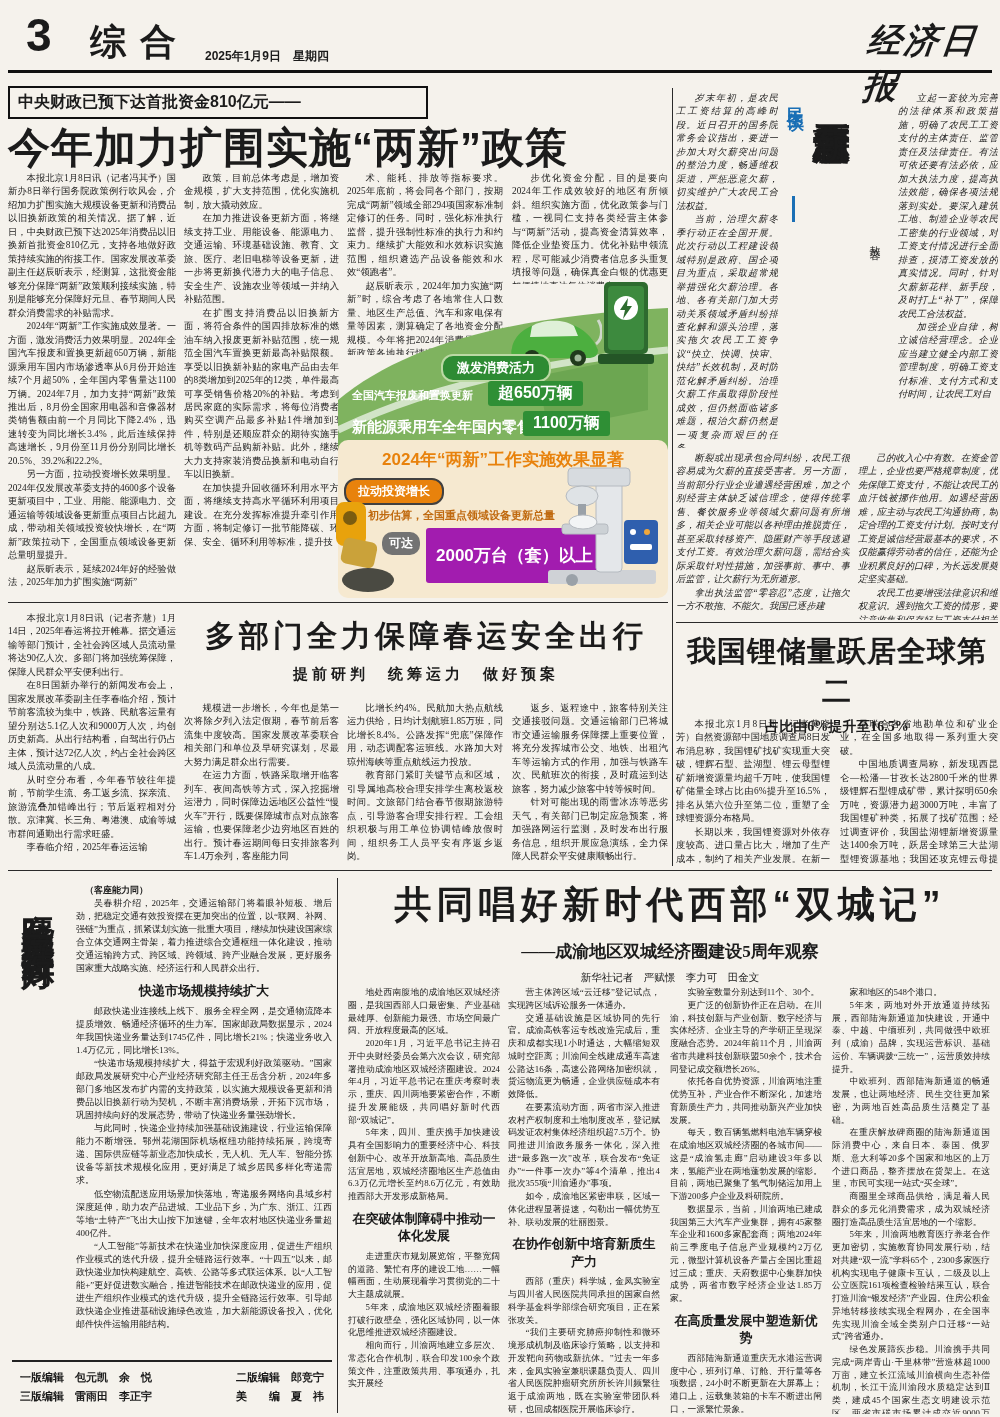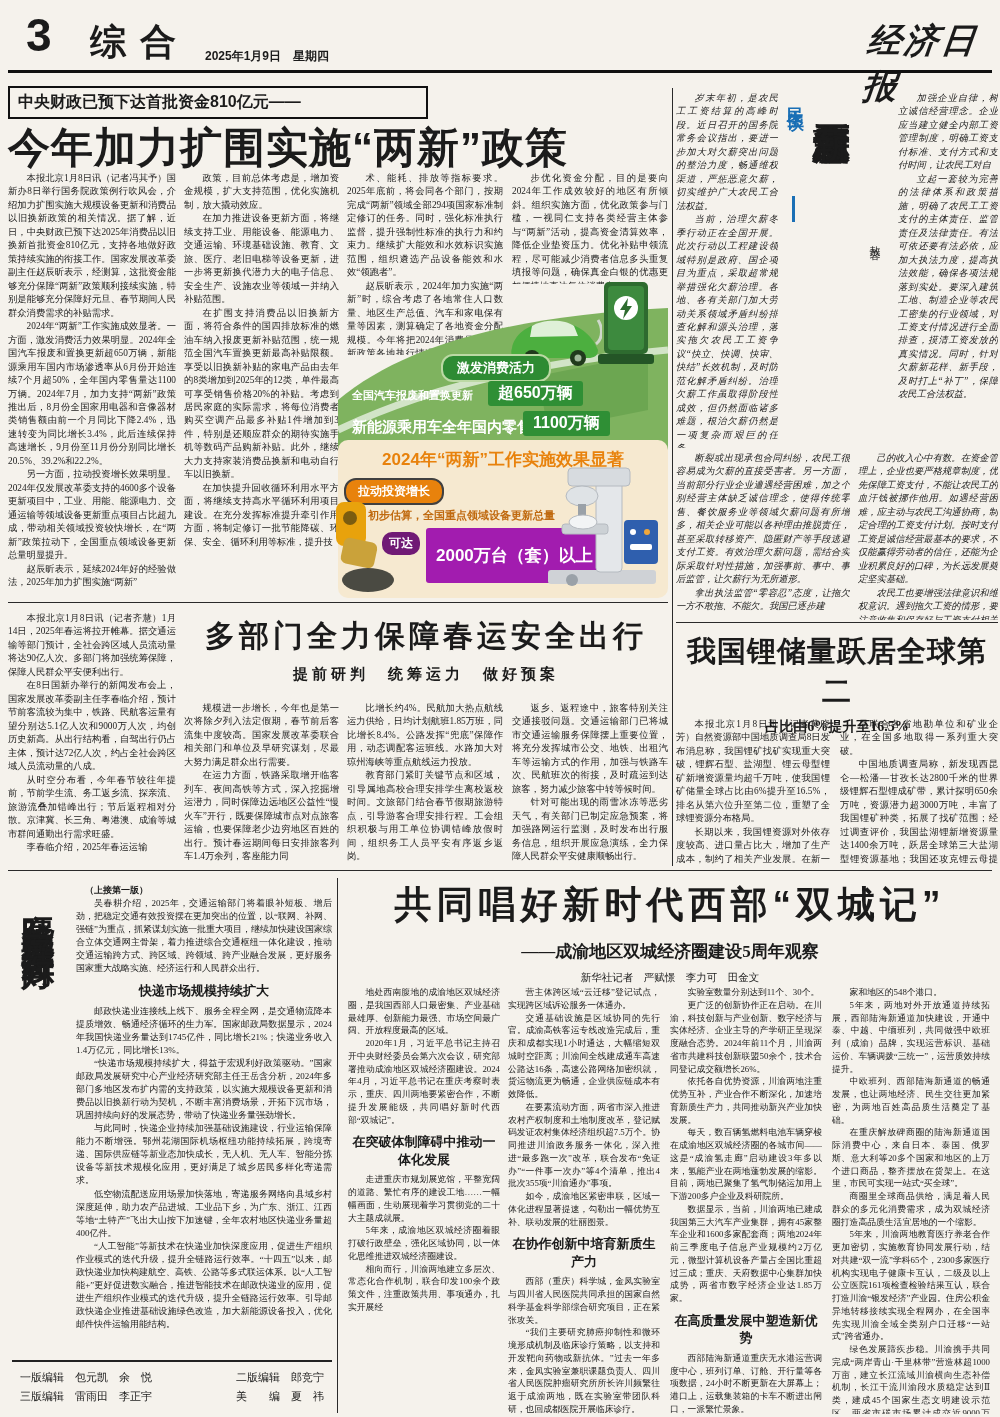--- a/index.html
+++ b/index.html
@@ -84,21 +84,21 @@
   <div class="abs pill" style="left:103px;top:74px;padding:3px 14px;font-size:13px;background:#2e8b33;border:2px solid #bcd9a4;">激发消费活力</div>
   <div class="abs sans" style="left:14px;top:108px;font-size:11px;color:#ffffff;font-weight:bold;">全国汽车报废和置换更新</div>
   <div class="abs statbox" style="left:150px;top:101px;padding:2px 10px;font-size:16px;background:#2f8f35;">超650万辆</div>
   <div class="abs sans" style="left:14px;top:138px;font-size:15px;color:#ffffff;font-weight:bold;">新能源乘用车全年国内零售量达</div>
   <div class="abs statbox" style="left:185px;top:131px;padding:2px 10px;font-size:16px;background:#2f8f35;">1100万辆</div>
 
   <div class="abs" style="left:0;top:160px;width:330px;height:158px;background:#f6e9d0;border-radius:10px;">
     <div class="sans" style="text-align:center;margin-top:8px;font-size:17px;font-weight:bold;color:#e8820c;">2024年“两新”工作实施效果显著</div>
     <div class="abs pill" style="left:6px;top:38px;padding:3px 12px;font-size:12px;background:#e8820c;border:2px solid #404040;">拉动投资增长</div>
     <div class="abs sans" style="left:30px;top:68px;font-size:11px;color:#c06a10;font-weight:bold;">初步估算，全国重点领域设备更新总量</div>
-    <div class="abs statbox" style="left:44px;top:92px;padding:3px 7px;font-size:12px;background:#701a75;border-radius:10px;">可达</div>
+    <div class="abs statbox" style="left:44px;top:92px;padding:3px 7px;font-size:12px;background:#737373;border-radius:10px;">可达</div>
     <div class="abs statbox" style="left:88px;top:88px;padding:16px 10px;font-size:17px;background:#a21caf;">2000万台（套）以上</div>
 
     <svg class="abs" style="left:200px;top:22px;" width="126" height="132" viewBox="0 0 126 132">
       <rect x="10" y="108" width="108" height="14" rx="3" fill="#cfd2d6"></rect>
       <rect x="58" y="10" width="26" height="100" rx="4" fill="#e4e7ea" stroke="#b5bac0"></rect>
       <rect x="30" y="6" width="62" height="18" rx="4" fill="#d7dbdf" stroke="#b5bac0"></rect>
       <ellipse cx="44" cy="34" rx="16" ry="10" fill="#dfe3e6" stroke="#b5bac0"></ellipse>
       <rect x="40" y="42" width="8" height="16" fill="#9aa1a8"></rect>
       <rect x="24" y="62" width="46" height="10" rx="3" fill="#ccd1d5" stroke="#b5bac0"></rect>
       <ellipse cx="45" cy="60" rx="14" ry="7" fill="#f2f4f5" stroke="#b5bac0"></ellipse>
@@ -123,22 +123,22 @@
 <div class="abs" style="left:676px;top:92px;width:322px;height:528px;">
   <div class="abs ncol kaiti" style="left:0;top:0;width:102px;height:356px;">
       <p>岁末年初，是农民工工资结算的高峰时段。近日召开的国务院常务会议指出，要进一步加大对欠薪突出问题的整治力度，畅通维权渠道，严惩恶意欠薪，切实维护广大农民工合法权益。</p>
       <p>当前，治理欠薪冬季行动正在全国开展。此次行动以工程建设领域特别是政府、国企项目为重点，采取超常规举措强化欠薪治理。各地、各有关部门加大劳动关系领域矛盾纠纷排查化解和源头治理，落实拖欠农民工工资争议“快立、快调、快审、快结”长效机制，及时防范化解矛盾纠纷。治理欠薪工作虽取得阶段性成效，但仍然面临诸多难题，根治欠薪仍然是一项复杂而艰巨的任务。</p>
     </div>
   <div class="abs vtext" style="left:107px;top:2px;width:24px;height:100px;color:#1a6fb5;font-weight:bold;font-size:17px;letter-spacing:3px;">民生谈</div>
   <div class="abs" style="left:116px;top:104px;width:3px;height:26px;background:#1a6fb5;"></div>
   <div class="abs vtext sans" style="left:128px;top:3px;width:54px;height:368px;font-size:37px;font-weight:bold;line-height:54px;">加大力度严惩恶意欠薪</div>
   <div class="abs vtext" style="left:190px;top:145px;width:16px;height:70px;font-size:11px;">敖 蓉</div>
   <div class="abs ncol kaiti" style="left:222px;top:0;width:100px;height:356px;">
+      <p>立起一套较为完善的法律体系和政策措施，明确了农民工工资支付的主体责任、监管责任及法律责任。有法可依还要有法必依，应加大执法力度，提高执法效能，确保各项法规落到实处。要深入建筑工地、制造企业等农民工密集的行业领域，对工资支付情况进行全面排查，摸清工资发放的真实情况。同时，针对欠薪新花样、新手段，及时打上“补丁”，保障农民工合法权益。</p>
       <p>加强企业自律，树立诚信经营理念。企业应当建立健全内部工资管理制度，明确工资支付标准、支付方式和支付时间，让农民工对自</p>
-      <p>立起一套较为完善的法律体系和政策措施，明确了农民工工资支付的主体责任、监管责任及法律责任。有法可依还要有法必依，应加大执法力度，提高执法效能，确保各项法规落到实处。要深入建筑工地、制造企业等农民工密集的行业领域，对工资支付情况进行全面排查，摸清工资发放的真实情况。同时，针对欠薪新花样、新手段，及时打上“补丁”，保障农民工合法权益。</p>
     </div>
   <div class="abs ncol kaiti" style="left:0;top:360px;width:174px;height:168px;">
       <p>断裂或出现承包合同纠纷，农民工很容易成为欠薪的直接受害者。另一方面，当前部分行业企业遭遇经营困难，加之个别经营主体缺乏诚信理念，使得传统零售、餐饮服务业等领域欠薪问题有所增多，相关企业可能以各种理由推脱责任，甚至采取转移资产、隐匿财产等手段逃避支付工资。有效治理欠薪问题，需结合实际采取针对性措施，加强事前、事中、事后监管，让欠薪行为无所遁形。</p>
       <p>拿出执法监管“零容忍”态度，让拖欠一方不敢拖、不能欠。我国已逐步建</p>
     </div>
   <div class="abs ncol kaiti" style="left:182px;top:360px;width:140px;height:168px;">
       <p>己的收入心中有数。在资金管理上，企业也要严格规章制度，优先保障工资支付，不能让农民工的血汗钱被挪作他用。如遇经营困难，应主动与农民工沟通协商，制定合理的工资支付计划。按时支付工资是诚信经营最基本的要求，不仅能赢得劳动者的信任，还能为企业积累良好的口碑，为长远发展奠定坚实基础。</p>
       <p>农民工也要增强法律意识和维权意识。遇到拖欠工资的情形，要注意收集和保存好与工资支付相关的证据，如劳动合同、工资单、考勤记录等。可以向劳动保障监察部门投诉举报，由政府部门依法查处拖欠工资的企业；也可向劳动争议仲裁委员会申请仲裁，通过仲裁程序解决工资拖欠纠纷；还可向人民法院提起诉讼，依法追讨被拖欠的工资。</p>
     </div>
 </div>
@@ -183,55 +183,56 @@
       <p>针对可能出现的雨雪冰冻等恶劣天气，有关部门已制定应急预案，将加强路网运行监测，及时发布出行服务信息，组织开展应急演练，全力保障人民群众平安健康顺畅出行。</p>
     </div>
 </div>
 
 <div class="abs rule-h" style="left:8px;top:870px;width:984px;"></div>
 <div class="abs rule-v" style="left:337px;top:878px;height:535px;"></div>
 
 <div class="abs" style="left:0;top:878px;width:335px;height:539px;">
   <div class="abs vtext" style="left:12px;top:10px;width:52px;height:470px;font-size:33px;font-weight:bold;letter-spacing:4px;line-height:52px;">客旺货畅彰显经济持续向好</div>
   <div class="abs ncol" style="left:76px;top:6px;width:256px;height:470px;font-size:9px;">
-    <p style="text-indent:1em;font-weight:bold;">（上接第一版）</p>
+    <p style="text-indent:1em;font-weight:bold;">（客座能力同）</p>
     <div>
         <p>吴春耕介绍，2025年，交通运输部门将着眼补短板、增后劲，把稳定交通有效投资摆在更加突出的位置，以“联网、补网、强链”为重点，抓紧谋划实施一批重大项目，继续加快建设国家综合立体交通网主骨架，着力推进综合交通枢纽一体化建设，推动交通运输跨方式、跨区域、跨领域、跨产业融合发展，更好服务国家重大战略实施、经济运行和人民群众出行。</p>
       </div>
     <div class="sec-title">快递市场规模持续扩大</div>
     <div>
         <p>邮政快递业连接线上线下、服务全程全网，是交通物流降本提质增效、畅通经济循环的生力军。国家邮政局数据显示，2024年我国快递业务量达到1745亿件，同比增长21%；快递业务收入1.4万亿元，同比增长13%。</p>
         <p>“快递市场规模持续扩大，得益于宏观利好政策驱动。”国家邮政局发展研究中心产业经济研究部主任王岳含分析，2024年多部门多地区发布扩内需的支持政策，以实施大规模设备更新和消费品以旧换新行动为契机，不断丰富消费场景，开拓下沉市场，巩固持续向好的发展态势，带动了快递业务量强劲增长。</p>
         <p>与此同时，快递企业持续加强基础设施建设，行业运输保障能力不断增强。鄂州花湖国际机场枢纽功能持续拓展，跨境寄递、国际供应链等新业态加快成长，无人机、无人车、智能分拣设备等新技术规模化应用，更好满足了城乡居民多样化寄递需求。</p>
         <p>低空物流配送应用场景加快落地，寄递服务网络向县域乡村深度延伸，助力农产品进城、工业品下乡，为广东、浙江、江西等地“土特产”飞出大山按下加速键，全年农村地区快递业务量超400亿件。</p>
         <p>“人工智能”等新技术在快递业加快深度应用，促进生产组织作业模式的迭代升级，提升全链路运行效率。“十四五”以来，邮政快递业加快构建航空、高铁、公路等多式联运体系。以“人工智能+”更好促进数实融合，推进智能技术在邮政快递业的应用，促进生产组织作业模式的迭代升级，提升全链路运行效率。引导邮政快递企业推进基础设施绿色改造，加大新能源设备投入，优化邮件快件运输用能结构。</p>
       </div>
   </div>
 
-  <div class="abs" style="left:12px;top:482px;width:320px;border-top:2px solid #222;padding-top:8px;font-size:11px;font-weight:normal;">
+  <div class="abs" style="left:12px;top:482px;width:320px;border-top:2px solid #222;padding-top:8px;font-size:11px;font-weight:bold;">
     <div style="display:flex;justify-content:space-between;padding:0 8px;">
       <span>一版编辑　包元凯　余　悦</span>
       <span>二版编辑　郎竞宁</span>
     </div>
     <div style="display:flex;justify-content:space-between;padding:4px 8px 0 8px;">
       <span>三版编辑　雷雨田　李正宇</span>
       <span>美　　编　夏　祎</span>
     </div>
   </div>
 </div>
 
 <div class="abs" style="left:340px;top:874px;width:660px;height:543px;">
   <div class="sans" style="text-align:center;font-size:37px;font-weight:bold;letter-spacing:5px;margin-top:6px;">共同唱好新时代西部“双城记”</div>
   <div style="text-align:center;font-size:17px;font-weight:bold;margin-top:10px;">——成渝地区双城经济圈建设5周年观察</div>
   <div style="text-align:center;font-size:10.5px;margin-top:8px;">新华社记者　严赋憬　李力可　田金文</div>
 
   <div class="abs ncol" style="left:8px;top:112px;width:152px;height:428px;font-size:8.8px;">
     <div>
         <p>地处西南腹地的成渝地区双城经济圈，是我国西部人口最密集、产业基础最雄厚、创新能力最强、市场空间最广阔、开放程度最高的区域。</p>
         <p>2020年1月，习近平总书记主持召开中央财经委员会第六次会议，研究部署推动成渝地区双城经济圈建设。2024年4月，习近平总书记在重庆考察时表示，重庆、四川两地要紧密合作，不断提升发展能级，共同唱好新时代西部“双城记”。</p>
+        <p>5年来，四川、重庆携手加快建设具有全国影响力的重要经济中心、科技创新中心、改革开放新高地、高品质生活宜居地，双城经济圈地区生产总值由6.3万亿元增长至约8.6万亿元，有效助推西部大开发形成新格局。</p>
       </div>
     <div class="sec-title">在突破体制障碍中推动一体化发展</div>
     <div>
         <p>走进重庆市规划展览馆，平整宽阔的道路、繁忙有序的建设工地……一幅幅画面，生动展现着学习贯彻党的二十大主题成就展。</p>
         <p>5年来，成渝地区双城经济圈着眼打破行政壁垒，强化区域协同，以一体化思维推进双城经济圈建设。</p>
         <p>相向而行，川渝两地建立多层次、常态化合作机制，联合印发100余个政策文件，注重政策共用、事项通办，扎实开展经</p>
       </div>
   </div>
   <div class="abs ncol" style="left:168px;top:112px;width:152px;height:428px;font-size:8.8px;">
     <div>

